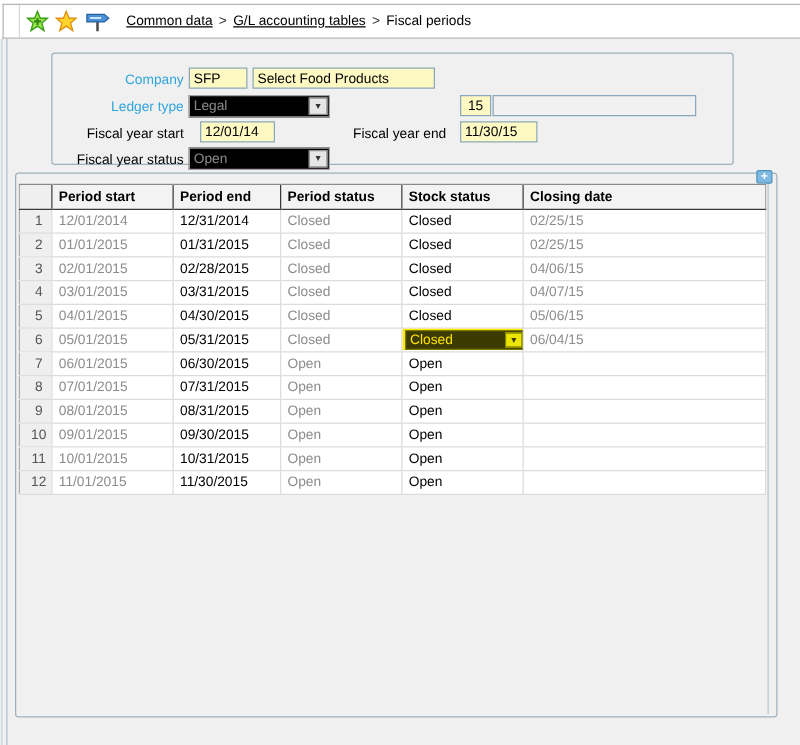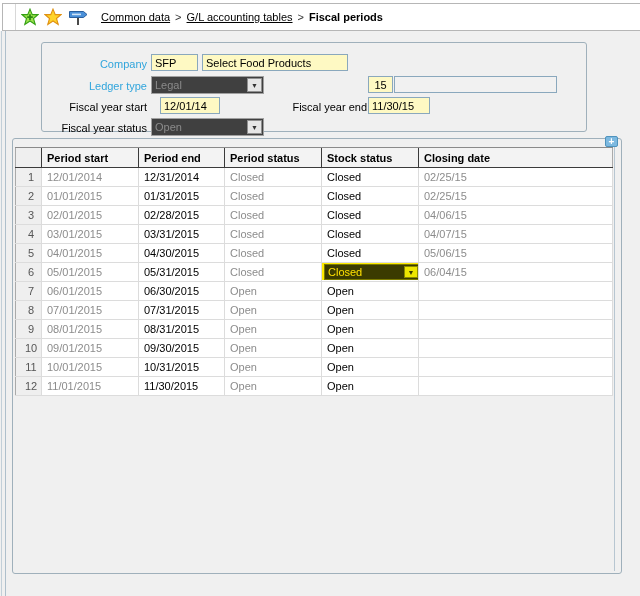--- a/index.html
+++ b/index.html
@@ -21,39 +21,39 @@
     position:absolute; left:2px; right:0; top:3px; height:28px;
     background:#fff; border-top:1px solid #b6b6b6; border-bottom:1px solid #b6b6b6;
     border-left:1px solid #b6b6b6;
     display:flex; align-items:center;
   }
   .toolbar-grip { width:13px; align-self:stretch; border-right:1px solid #d8d8d8; }
   .tb-icon { display:inline-flex; margin-left:5px; cursor:pointer; }
   .breadcrumb { margin-left:12px; white-space:nowrap; }
   .breadcrumb a { color:#000; text-decoration:underline; cursor:pointer; }
   .breadcrumb .sep { margin:0 5px; color:#333; }
-  .breadcrumb .current { font-weight:bold; }
+  .breadcrumb .current { font-weight:normal; }
 
   
   .panel { position:absolute; background:#f0f0f0; border:1px solid #9fb0bb; border-radius:3px; }
   .form-panel  { left:12px; top:42px;  width:546px; height:90px;margin-left:29px; }
   .table-panel { left:12px; top:138px; width:610px; height:436px; }
   .panel-inner-right { position:absolute; top:2px; bottom:2px; right:6px; width:1px; background:#b7c6d1; }
 
   
   .lbl { position:absolute; height:16px; line-height:16px; text-align:right; }
   .lbl.link { color:#31a5dc; cursor:pointer; }
   .txt {
     position:absolute; height:17px; border:1px solid #8aa8bd; background:#fef9c3;
     font-family:"Liberation Sans", sans-serif; font-size:11px; padding:0 3px; color:#000;
   }
   .txt.center { text-align:center; }
   .txt.display { background:#f1f1f1; }
   .combo {
-    position:absolute; height:18px; border:1px solid #a0a0a0; background:#404040;
+    position:absolute; height:18px; border:1px solid #a0a0a0; background:#000000;
     display:flex; align-items:center; color:#8a8a8a; cursor:default;
   }
   .combo-val { flex:1; padding-left:3px; line-height:16px; }
   .combo-btn {
     width:15px; height:14px; margin:1px; border:1px solid #909090; background:#e6e6e6;
     color:#333; font-size:7px; display:flex; align-items:center; justify-content:center; cursor:pointer;
   }
 
   
   .grid-wrap { position:absolute; left:2px; top:8px; }
@@ -142,21 +142,21 @@
     <span class="combo-val">Legal</span>
     <span class="combo-btn">▼</span>
   </div>
 
   <input class="txt center" style="left: 326px; top: 33px; width: 25px;" value="15">
   <input class="txt display" style="left: 352px; top: 33px; width: 163px;" value="">
 
   <span class="lbl" style="left:0; top:56px; width:105px;">Fiscal year start</span>
   <input class="txt" style="left: 118px; top: 54px; width: 60px;" value="12/01/14">
 
-  <span class="lbl" style="left:220px; top:56px; width:105px;">Fiscal year end</span>
+  <span class="lbl" style="left:210px; top:56px; width:105px;">Fiscal year end</span>
   <input class="txt" style="left: 326px; top: 54px; width: 62px;" value="11/30/15">
 
   <span class="lbl" style="left:0; top:77px; width:105px;">Fiscal year status</span>
   <div class="combo" style="left:109px; top:75px; width:113px;">
     <span class="combo-val">Open</span>
     <span class="combo-btn">▼</span>
   </div>
 </div>
 
 <div class="panel table-panel">

